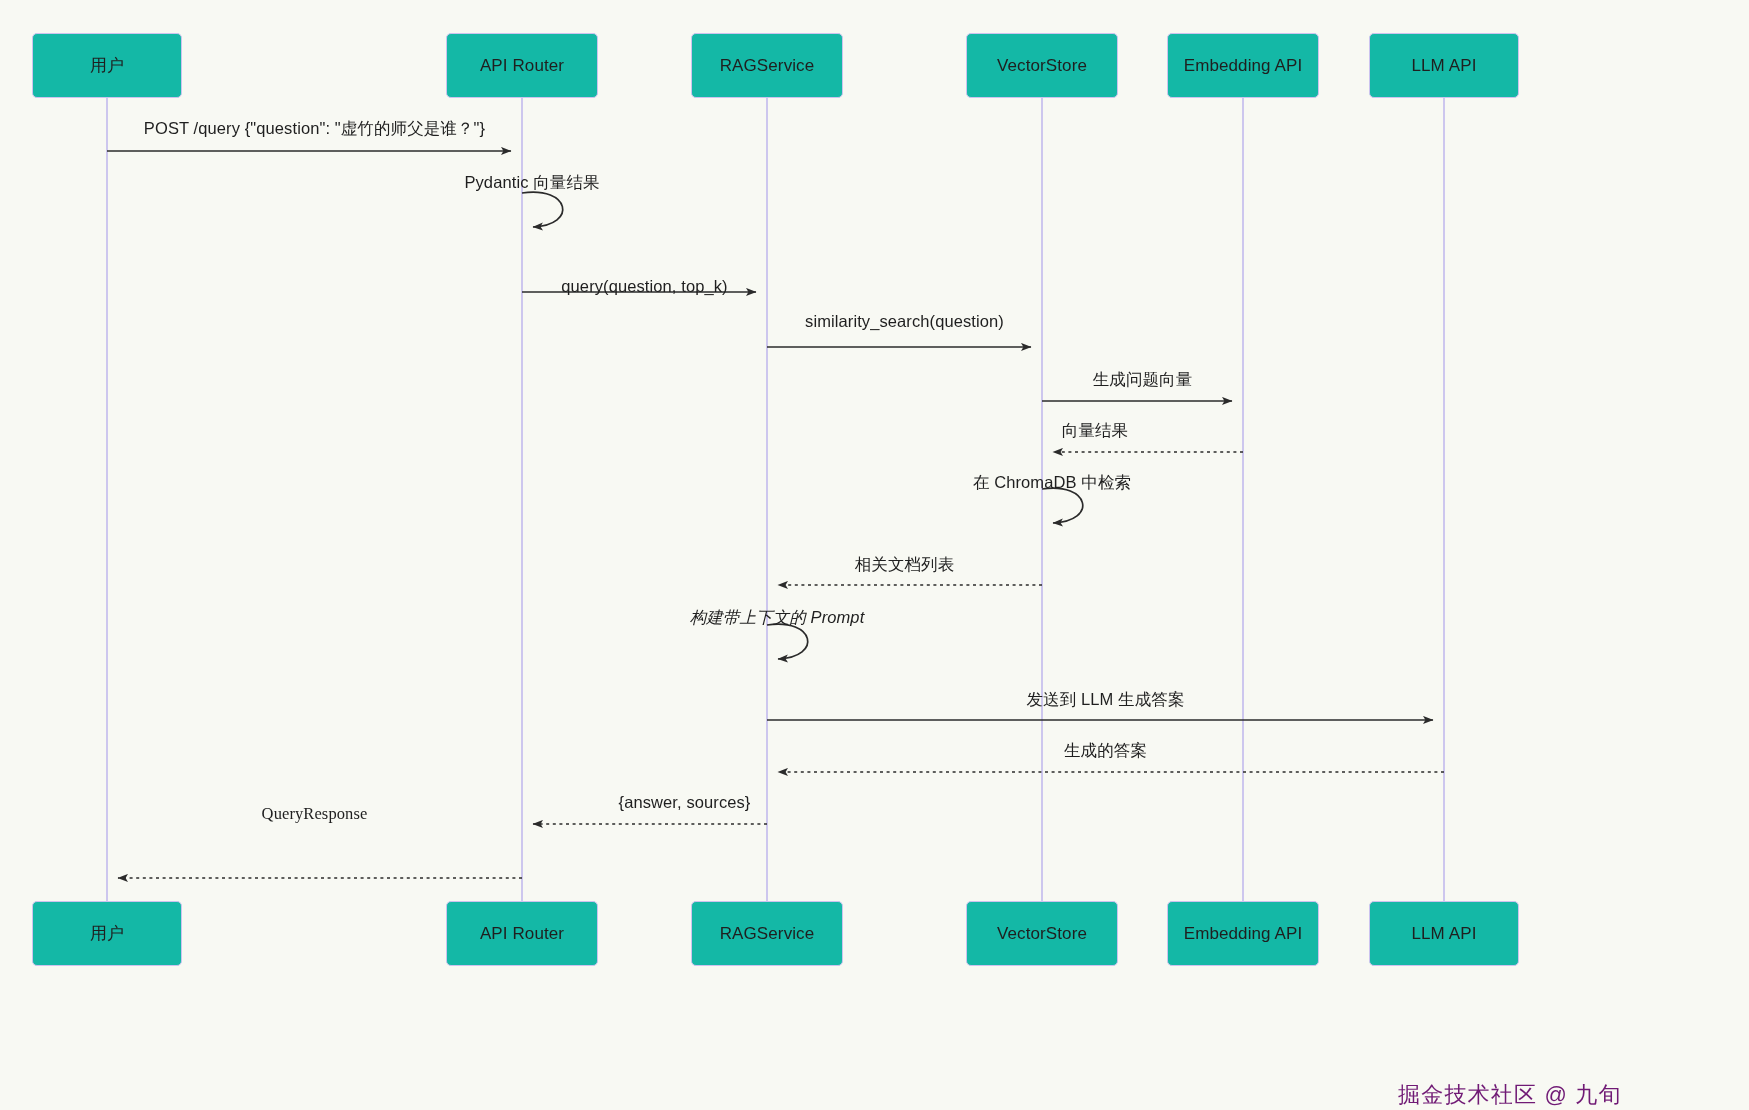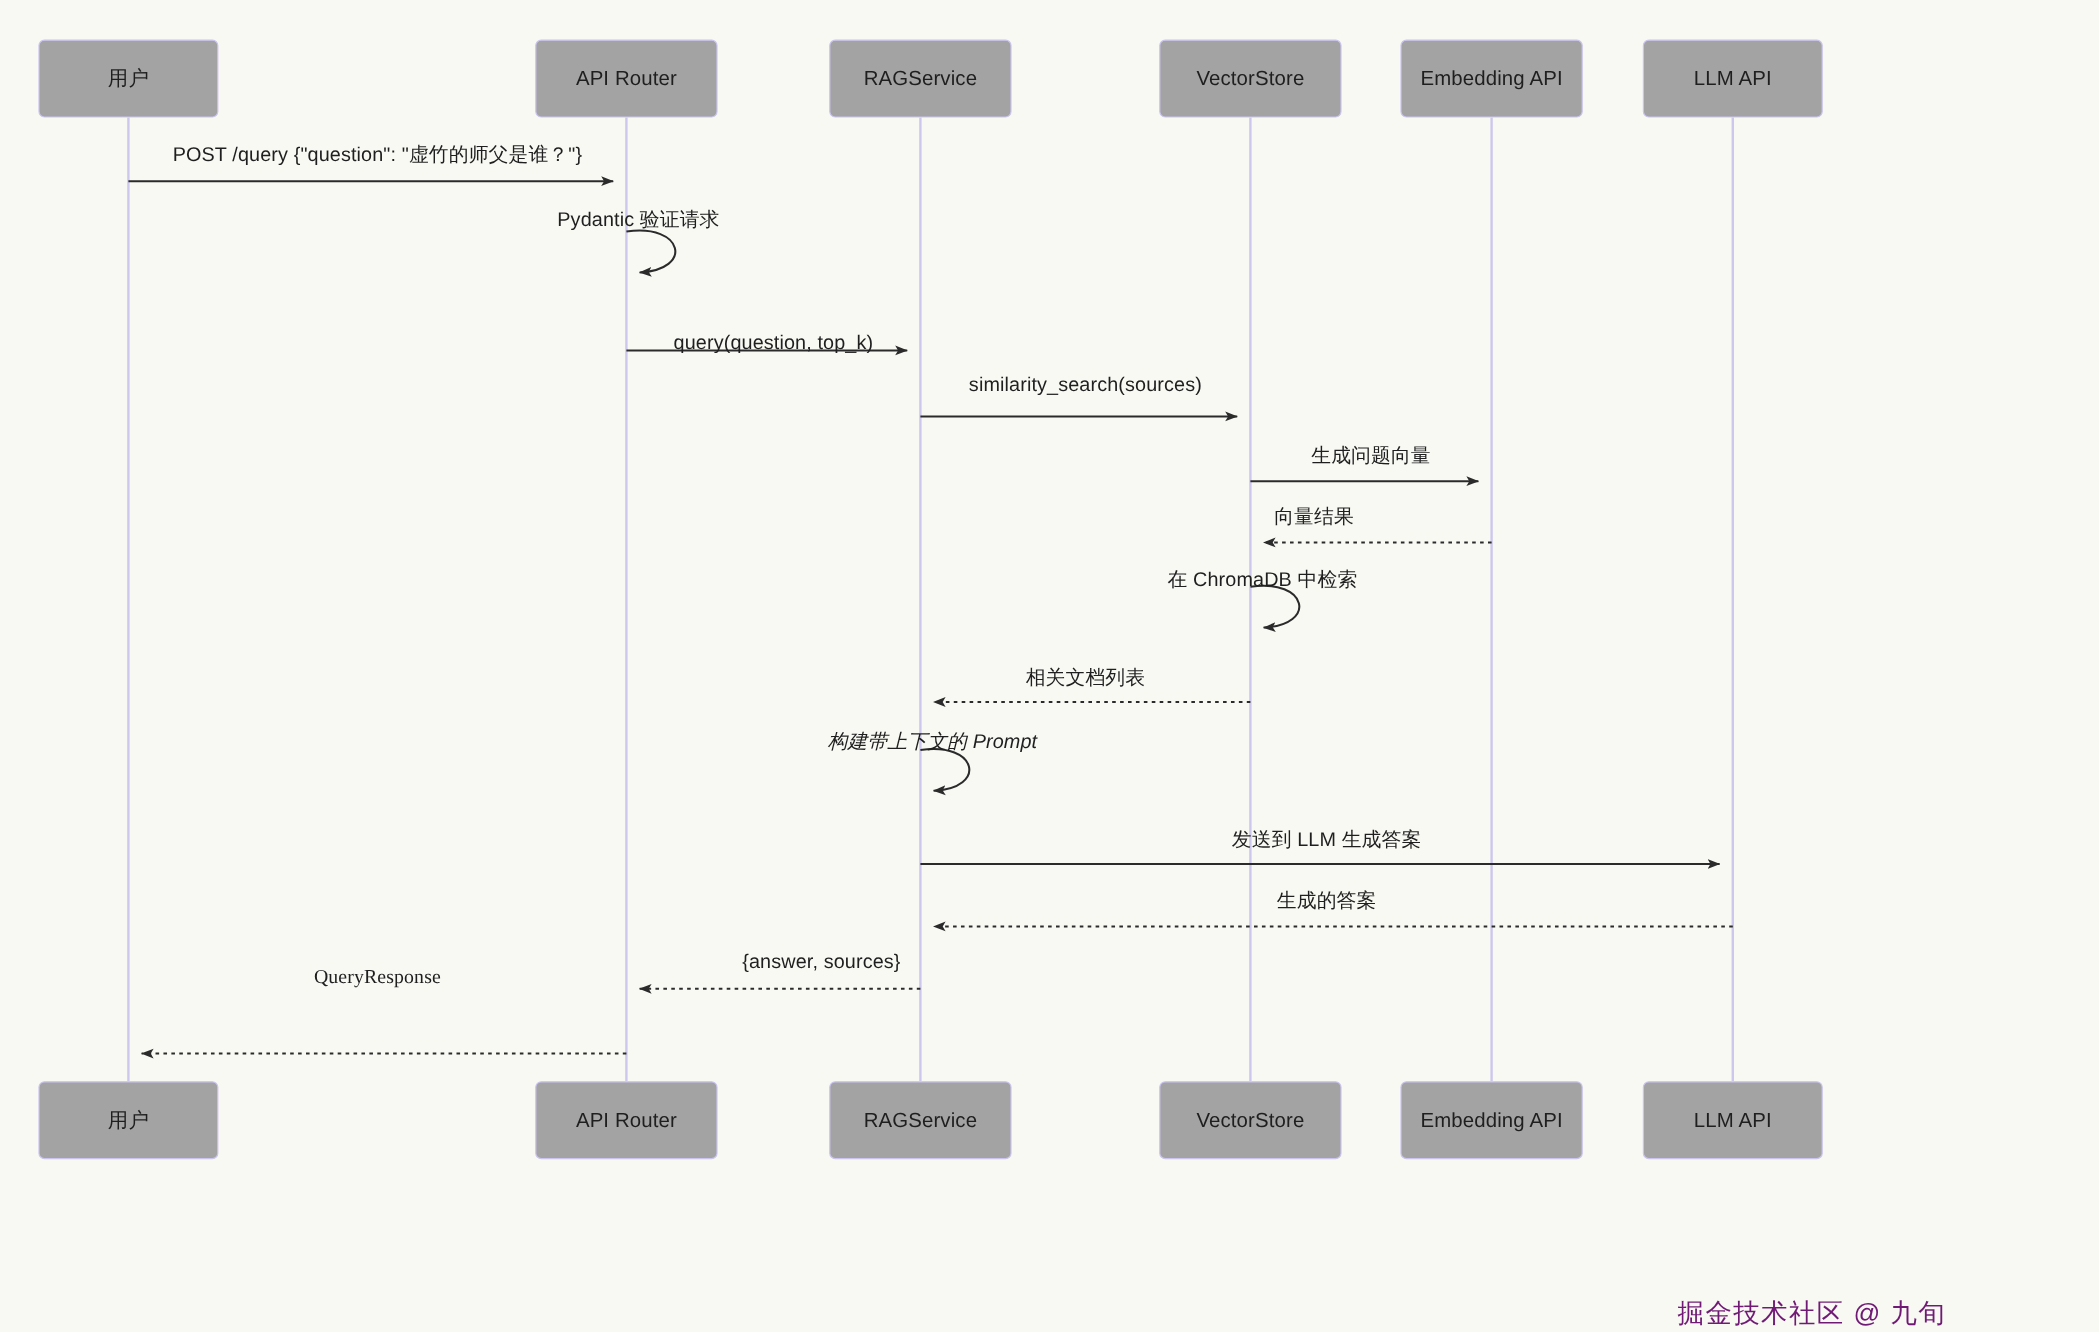--- a/index.html
+++ b/index.html
@@ -18,21 +18,21 @@
   #svg-layer {
     position: absolute;
     left: 0;
     top: 0;
     width: 1749px;
     height: 1110px;
   }
   .actor-box {
     position: absolute;
     box-sizing: border-box;
-    background: #a3a3a3;
+    background: #14b8a6;
     border: 1px solid #ccc3ef;
     border-radius: 5px;
     display: flex;
     align-items: center;
     justify-content: center;
     color: #1f1f1f;
     font-size: 17px;
     letter-spacing: .1px;
   }
   .msg-label {
@@ -145,23 +145,23 @@
       </div>
       <div class="actor-box" style="left: 1167px; top: 901px; width: 152px; height: 65px;">
         <span>Embedding API</span>
       </div>
       <div class="actor-box" style="left: 1369px; top: 901px; width: 150px; height: 65px;">
         <span>LLM API</span>
       </div>
     </div>
   <div id="labels">
       <div class="msg-label" style="left: 314.5px; top: 118px;">POST /query {"question": "虚竹的师父是谁？"}</div>
-      <div class="msg-label" style="left: 532px; top: 172px;">Pydantic 验证请求</div>
+      <div class="msg-label" style="left: 532px; top: 172px;">Pydantic 向量结果</div>
       <div class="msg-label" style="left: 644.5px; top: 257px; margin-top: 20px;">query(question, top_k)</div>
-      <div class="msg-label" style="left: 904.5px; top: 312px;">similarity_search(sources)</div>
+      <div class="msg-label" style="left: 904.5px; top: 312px;">similarity_search(question)</div>
       <div class="msg-label" style="left: 1142.5px; top: 369px;">生成问题向量</div>
       <div class="msg-label" style="left: 1095px; top: 420px;">向量结果</div>
       <div class="msg-label" style="left: 1052px; top: 472px; text-align: right;">在 ChromaDB 中检索</div>
       <div class="msg-label" style="left: 904.5px; top: 554px;">相关文档列表</div>
       <div class="msg-label" style="left: 777px; top: 607px; font-style: italic;">构建带上下文的 Prompt</div>
       <div class="msg-label" style="left: 1105.5px; top: 689px;">发送到 LLM 生成答案</div>
       <div class="msg-label" style="left: 1105.5px; top: 740px;">生成的答案</div>
       <div class="msg-label" style="left: 644.5px; top: 793px; margin-left: 40px;">{answer, sources}</div>
       <div class="msg-label" style="left: 314.5px; top: 804px; font-family: Liberation Serif, serif;">QueryResponse</div>
     </div>

